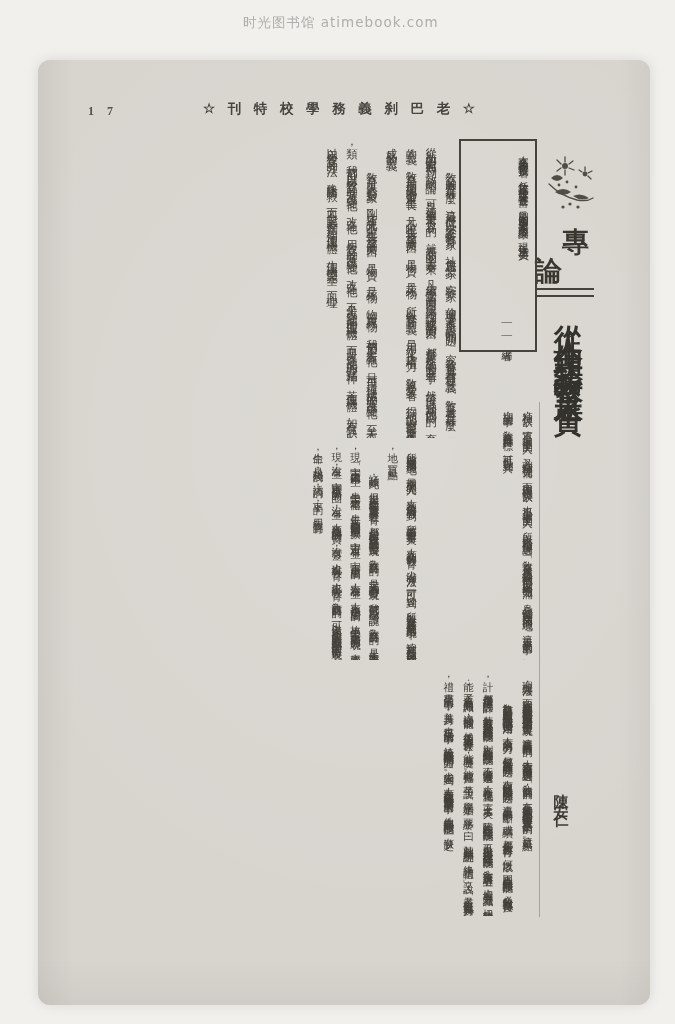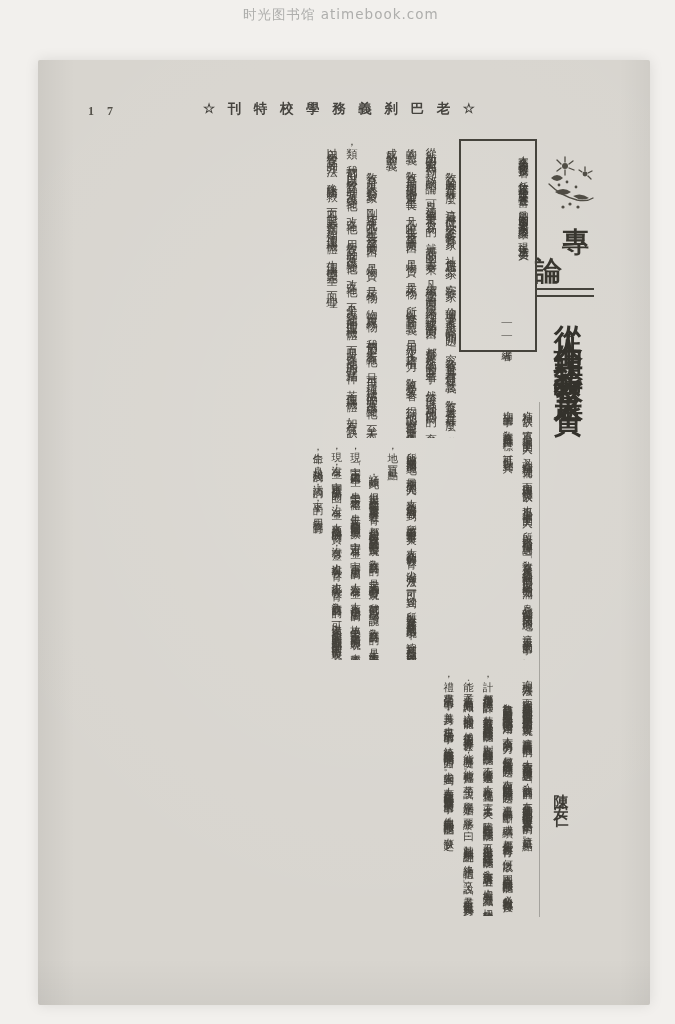--- a/index.html
+++ b/index.html
@@ -3,33 +3,33 @@
 <meta charset="utf-8">
 <style>
   html,body{margin:0;padding:0;}
   body{
     width:675px;height:1024px;position:relative;overflow:hidden;
     background:#f2f0ed;
     font-family:"Liberation Serif", serif;
   }
   .photo{position:absolute;inset:0;}
   .watermark{
-    position:absolute;left:243px;top:6px;
+    position:absolute;left:243px;top:14px;
     font-family:"DejaVu Sans", sans-serif;
     font-size:13.5px;color:#aeaeac;letter-spacing:1px;white-space:nowrap;
   }
   .paper{
     position:absolute;left:38px;top:60px;width:612px;height:945px;
     background:
       radial-gradient(120% 90% at 55% 40%, rgba(255,255,255,.10), rgba(0,0,0,0) 60%),
       linear-gradient(90deg, rgba(0,0,0,.05), rgba(0,0,0,0) 6%, rgba(0,0,0,0) 95%, rgba(0,0,0,.04)),
       linear-gradient(0deg, rgba(0,0,0,.04), rgba(0,0,0,0) 5%),
       #d8d5cf;
     box-shadow:0 0 14px rgba(0,0,0,.10);
-    border-radius:2px;
+    border-radius:12px;
   }
   
   .page-number{
     position:absolute;left:50px;top:44px;font-size:12px;font-weight:bold;
     letter-spacing:5px;color:#55524b;
   }
   .masthead{
     position:absolute;left:165px;top:40px;width:272px;
     display:flex;justify-content:space-between;
     font-size:13.5px;color:#46443f;font-weight:bold;

